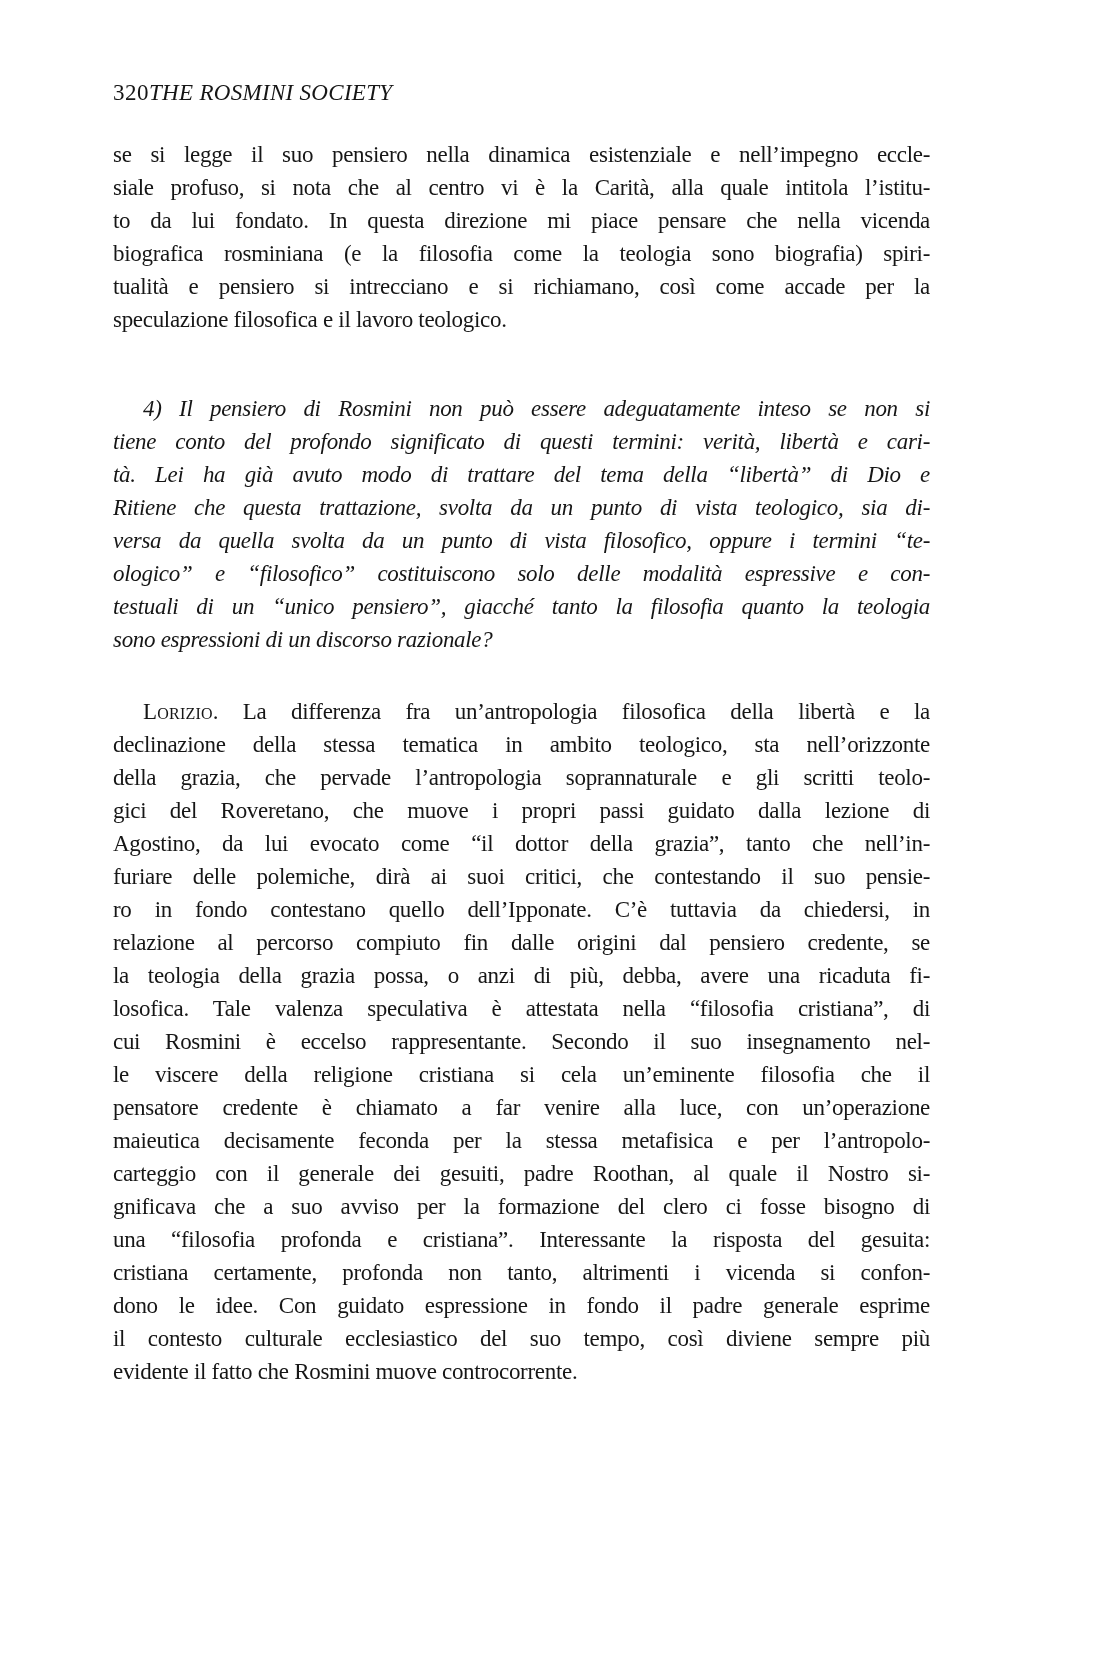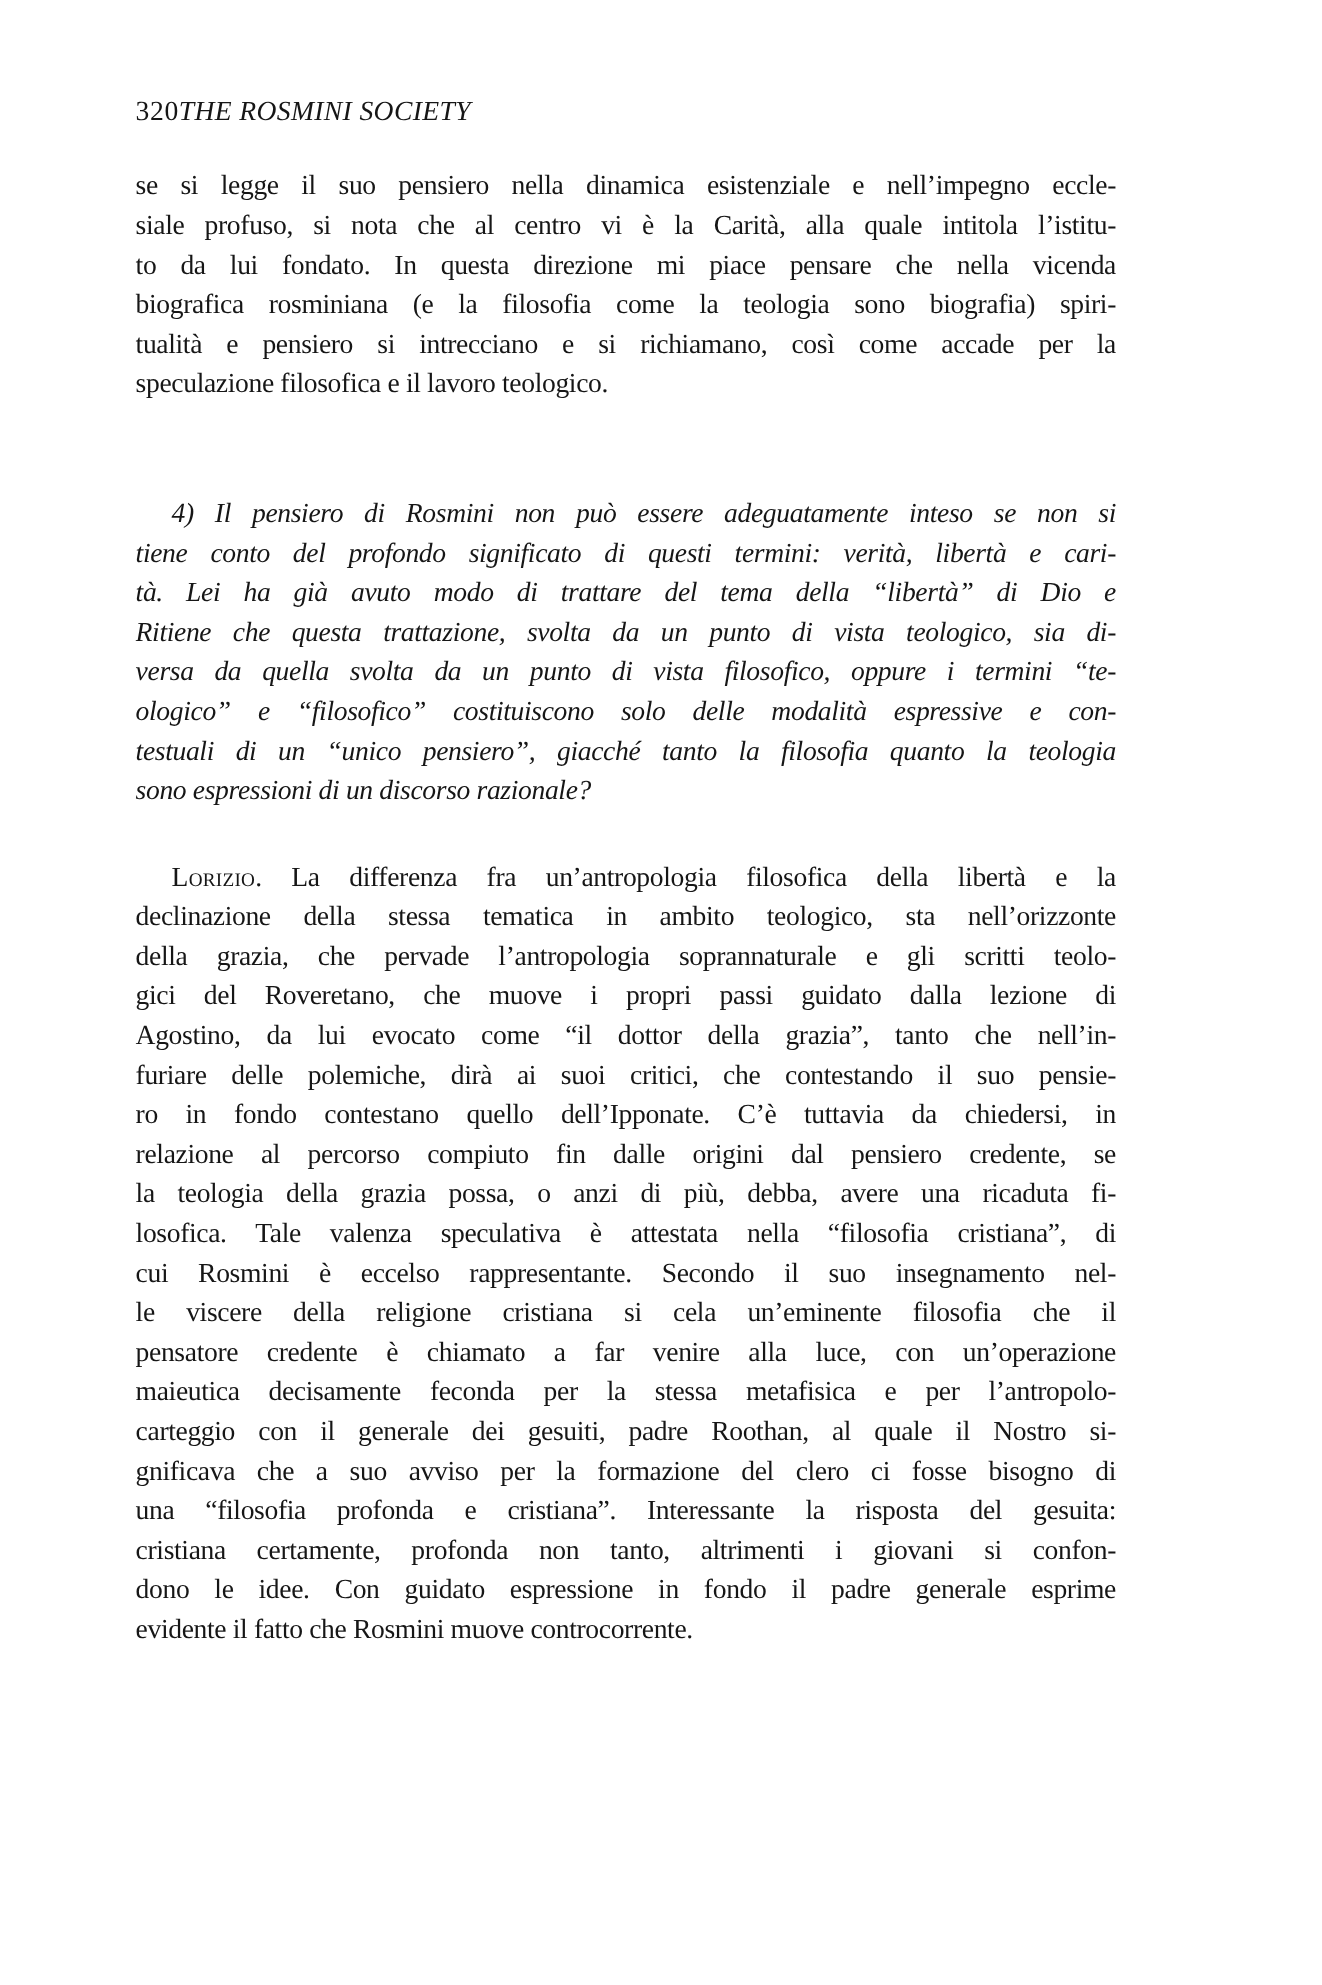--- a/index.html
+++ b/index.html
@@ -53,21 +53,21 @@
     text-align-last: left;
   }
   .line.first {
     padding-left: 30px;
   }
   .smallcaps {
     font-variant: small-caps;
     letter-spacing: 0.2px;
   }
   
-  .text-block .para:nth-child(1) { margin-bottom: 75px; }
+  .text-block .para:nth-child(1) { margin-bottom: 56px; }
   .text-block .para:nth-child(2) { margin-bottom: 39px; }
 </style>
 </head>
 <body>
 
 <div class="page">
   <div class="running-header">
     <span class="page-number">320</span>
     <span class="running-title">THE ROSMINI SOCIETY</span>
   </div>
@@ -102,18 +102,19 @@
         <div class="line">relazione al percorso compiuto fin dalle origini dal pensiero credente, se</div>
         <div class="line">la teologia della grazia possa, o anzi di più, debba, avere una ricaduta fi-</div>
         <div class="line">losofica. Tale valenza speculativa è attestata nella “filosofia cristiana”, di</div>
         <div class="line">cui Rosmini è eccelso rappresentante. Secondo il suo insegnamento nel-</div>
         <div class="line">le viscere della religione cristiana si cela un’eminente filosofia che il</div>
         <div class="line">pensatore credente è chiamato a far venire alla luce, con un’operazione</div>
         <div class="line">maieutica decisamente feconda per la stessa metafisica e per l’antropolo-</div>
         <div class="line">carteggio con il generale dei gesuiti, padre Roothan, al quale il Nostro si-</div>
         <div class="line">gnificava che a suo avviso per la formazione del clero ci fosse bisogno di</div>
         <div class="line">una “filosofia profonda e cristiana”. Interessante la risposta del gesuita:</div>
-        <div class="line">cristiana certamente, profonda non tanto, altrimenti i giovani si confon-</div>
+        <div class="line">cristiana certamente, profonda non tanto, altrimenti i vicenda si confon-</div>
         <div class="line">dono le idee. Con guidato espressione in fondo il padre generale esprime</div>
+        <div class="line">il contesto culturale ecclesiastico del suo tempo, così diviene sempre più</div>
         <div class="line last">evidente il fatto che Rosmini muove controcorrente.</div>
       </div>
     </div>
 </div>
 
 </body></html>

